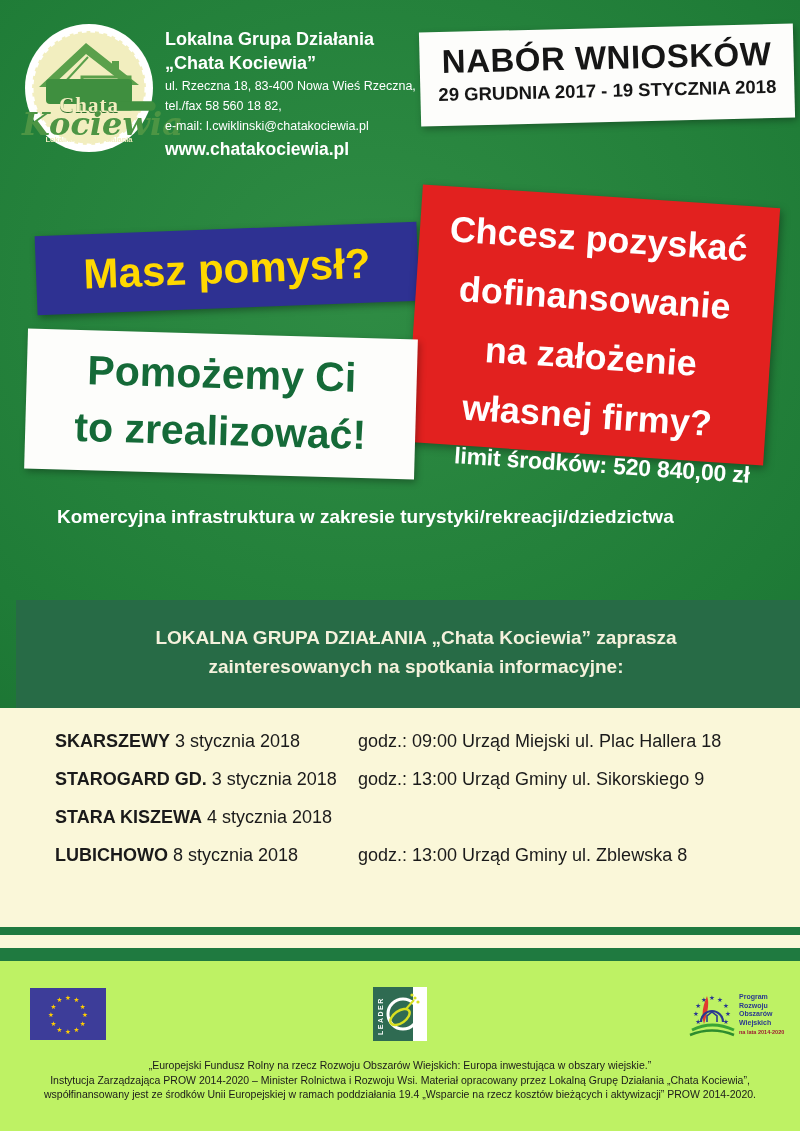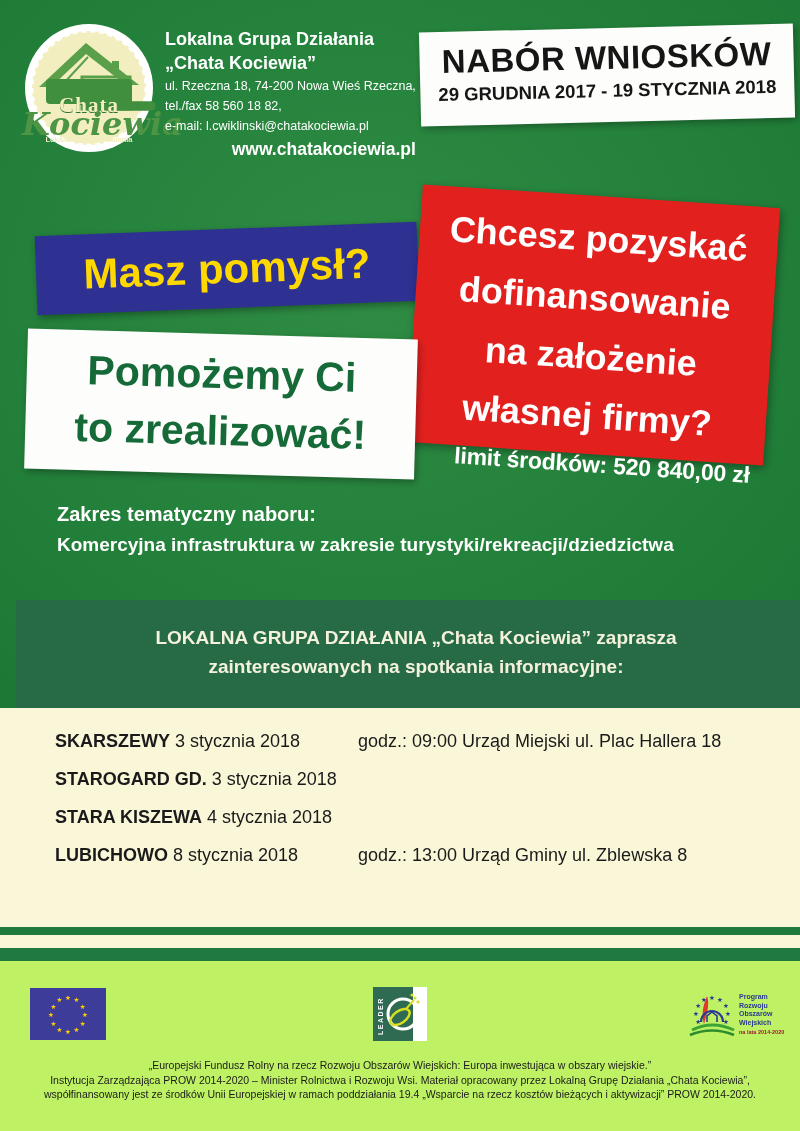--- a/index.html
+++ b/index.html
@@ -27,21 +27,21 @@
     font-family: "DejaVu Serif", serif; font-style: italic; font-weight: 700;
     font-size: 32px; color: #4d9544;
   }
   .logo-tagline {
     position: absolute; left: 0; top: 114px; width: 100%; text-align: center;
     font-size: 7.5px; font-weight: 700; color: #f2eebf;
   }
   .header-text { position: absolute; left: 165px; top: 27px; color: #ffffff; }
   .header-text .org { font-size: 18px; font-weight: 700; line-height: 24px; }
   .header-text .contact { font-size: 12.5px; line-height: 17px; margin-top: 3px; }
-  .header-text .site { font-size: 17.5px; font-weight: 700; margin-top: 4px; text-align: right; }
+  .header-text .site { font-size: 17.5px; font-weight: 700; margin-top: 4px; }
   
   .nabor-box {
     position: absolute; left: 420px; top: 28px; width: 374px; height: 94px;
     background: #fdfdfb; transform: rotate(-1.4deg);
     box-shadow: 2px 3px 7px rgba(0,0,0,.3);
     text-align: center; color: #161616; padding-top: 11px;
   }
   .nabor-title { font-size: 33px; font-weight: 800; letter-spacing: .5px; }
   .nabor-dates { font-size: 18.5px; font-weight: 700; margin-top: 3px; }
   
@@ -127,21 +127,21 @@
         <rect x="18" y="110" width="98" height="13" rx="6.5" fill="#3f8f3f" transform="translate(49 0) scale(0.73)"></rect>
       </svg>
       <div class="logo-chata">Chata</div>
       <div class="logo-kociewia">Kociewia</div>
       <div class="logo-tagline">Lokalna Grupa Działania</div>
     </div>
 
     <div class="header-text">
       <div class="org">Lokalna Grupa Działania</div>
       <div class="org">„Chata Kociewia”</div>
-      <div class="contact">ul. Rzeczna 18, 74-200 Nowa Wieś Rzeczna,</div>
+      <div class="contact">ul. Rzeczna 18, 83-400 Nowa Wieś Rzeczna,</div>
       <div class="contact">tel./fax 58 560 18 82,</div>
       <div class="contact">e-mail: l.cwiklinski@chatakociewia.pl</div>
       <div class="site">www.chatakociewia.pl</div>
     </div>
 
     <div class="nabor-box">
       <div class="nabor-title">NABÓR WNIOSKÓW</div>
       <div class="nabor-dates">29 GRUDNIA 2017 - 19 STYCZNIA 2018</div>
     </div>
 
@@ -157,38 +157,38 @@
     </div>
 
     <div class="white-box">
       <div>Pomożemy Ci</div>
       <div>to zrealizować!</div>
     </div>
 
     <div class="limit-line">limit środków: 520 840,00 zł</div>
 
     <div class="scope">
-      <div class="scope-title">Zakres tematyczny naboru:</div>
       <div class="scope-line">Komercyjna infrastruktura w zakresie turystyki/rekreacji/dziedzictwa</div>
     </div>
 
     <div class="band">
       <div>LOKALNA GRUPA DZIAŁANIA „Chata Kociewia” zaprasza</div>
       <div>zainteresowanych na spotkania informacyjne:</div>
     </div>
 
     <div class="meetings">
       <div class="m-row">
         <span class="place">SKARSZEWY</span>
         <span class="date">3 stycznia 2018</span>
         <span class="details">godz.: 09:00 Urząd Miejski ul. Plac Hallera 18</span>
       </div>
       <div class="m-row">
         <span class="place">STAROGARD GD.</span>
         <span class="date">3 stycznia 2018</span>
+        <span class="details">godz.: 13:00 Urząd Gminy ul. Sikorskiego 9</span>
       </div>
       <div class="m-row">
         <span class="place">STARA KISZEWA</span>
         <span class="date">4 stycznia 2018</span>
       </div>
       <div class="m-row">
         <span class="place">LUBICHOWO</span>
         <span class="date">8 stycznia 2018</span>
         <span class="details">godz.: 13:00 Urząd Gminy ul. Zblewska 8</span>
       </div>

